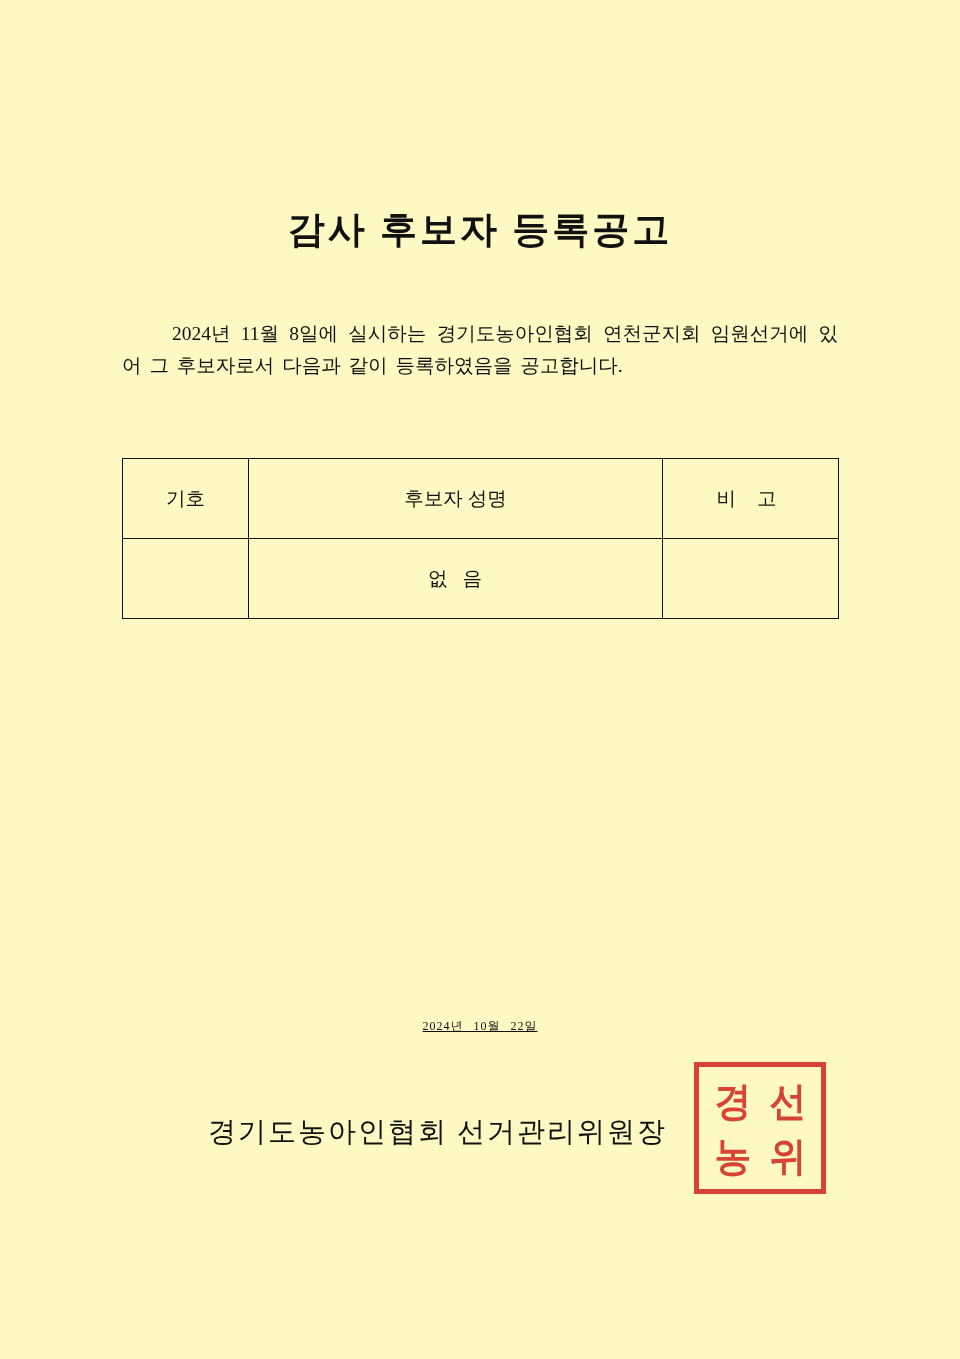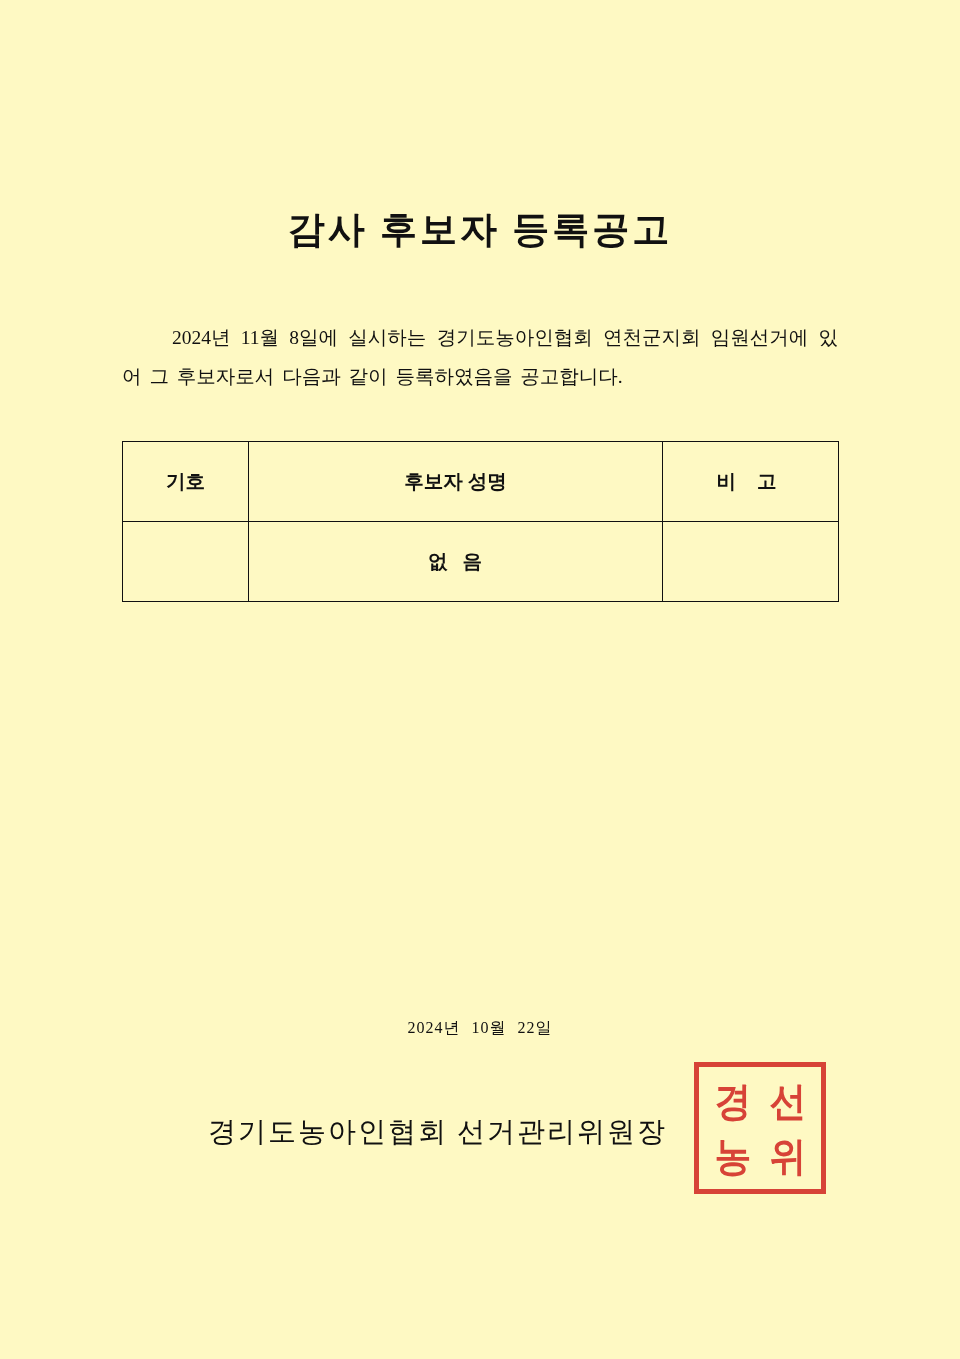--- a/index.html
+++ b/index.html
@@ -35,40 +35,39 @@
     color: #111;
   }
 
   
   .body-para {
     position: absolute;
     top: 318px;
     left: 122px;
     width: 716px;
     font-size: 19.5px;
-    line-height: 39px;
+    line-height: 32px;
     text-align: justify;
     text-justify: inter-ideograph;
     color: #111;
     word-spacing: 3px;
   }
   .body-para .indent {
     display: inline-block;
     width: 50px;
   }
 
   
   .cand-table {
     position: absolute;
-    top: 441px;
+    top: 458px;
     left: 122px;
     width: 716px;
     border-collapse: collapse;
     table-layout: fixed;
-    font-weight: bold;
   }
   .cand-table td {
     border: 1.6px solid #111;
     height: 77px;
     text-align: center;
     vertical-align: middle;
     font-size: 19.5px;
     color: #111;
   }
   .cand-table .col-no { width: 126px; }
@@ -77,24 +76,25 @@
   .spaced { letter-spacing: 8px; }
   .spaced-mid { letter-spacing: 5px; padding-left: 5px; }
 
   
   .date-line {
     position: absolute;
     top: 1018px;
     left: 0;
     width: 960px;
     text-align: center;
-    font-size: 16px;
+    font-size: 12px;
     letter-spacing: 1px;
     color: #111;
     word-spacing: 6px;
+    text-decoration: underline;
   }
 
   
   .signature {
     position: absolute;
     top: 1113px;
     left: 0;
     width: 875px;
     text-align: center;
     font-size: 28px;

